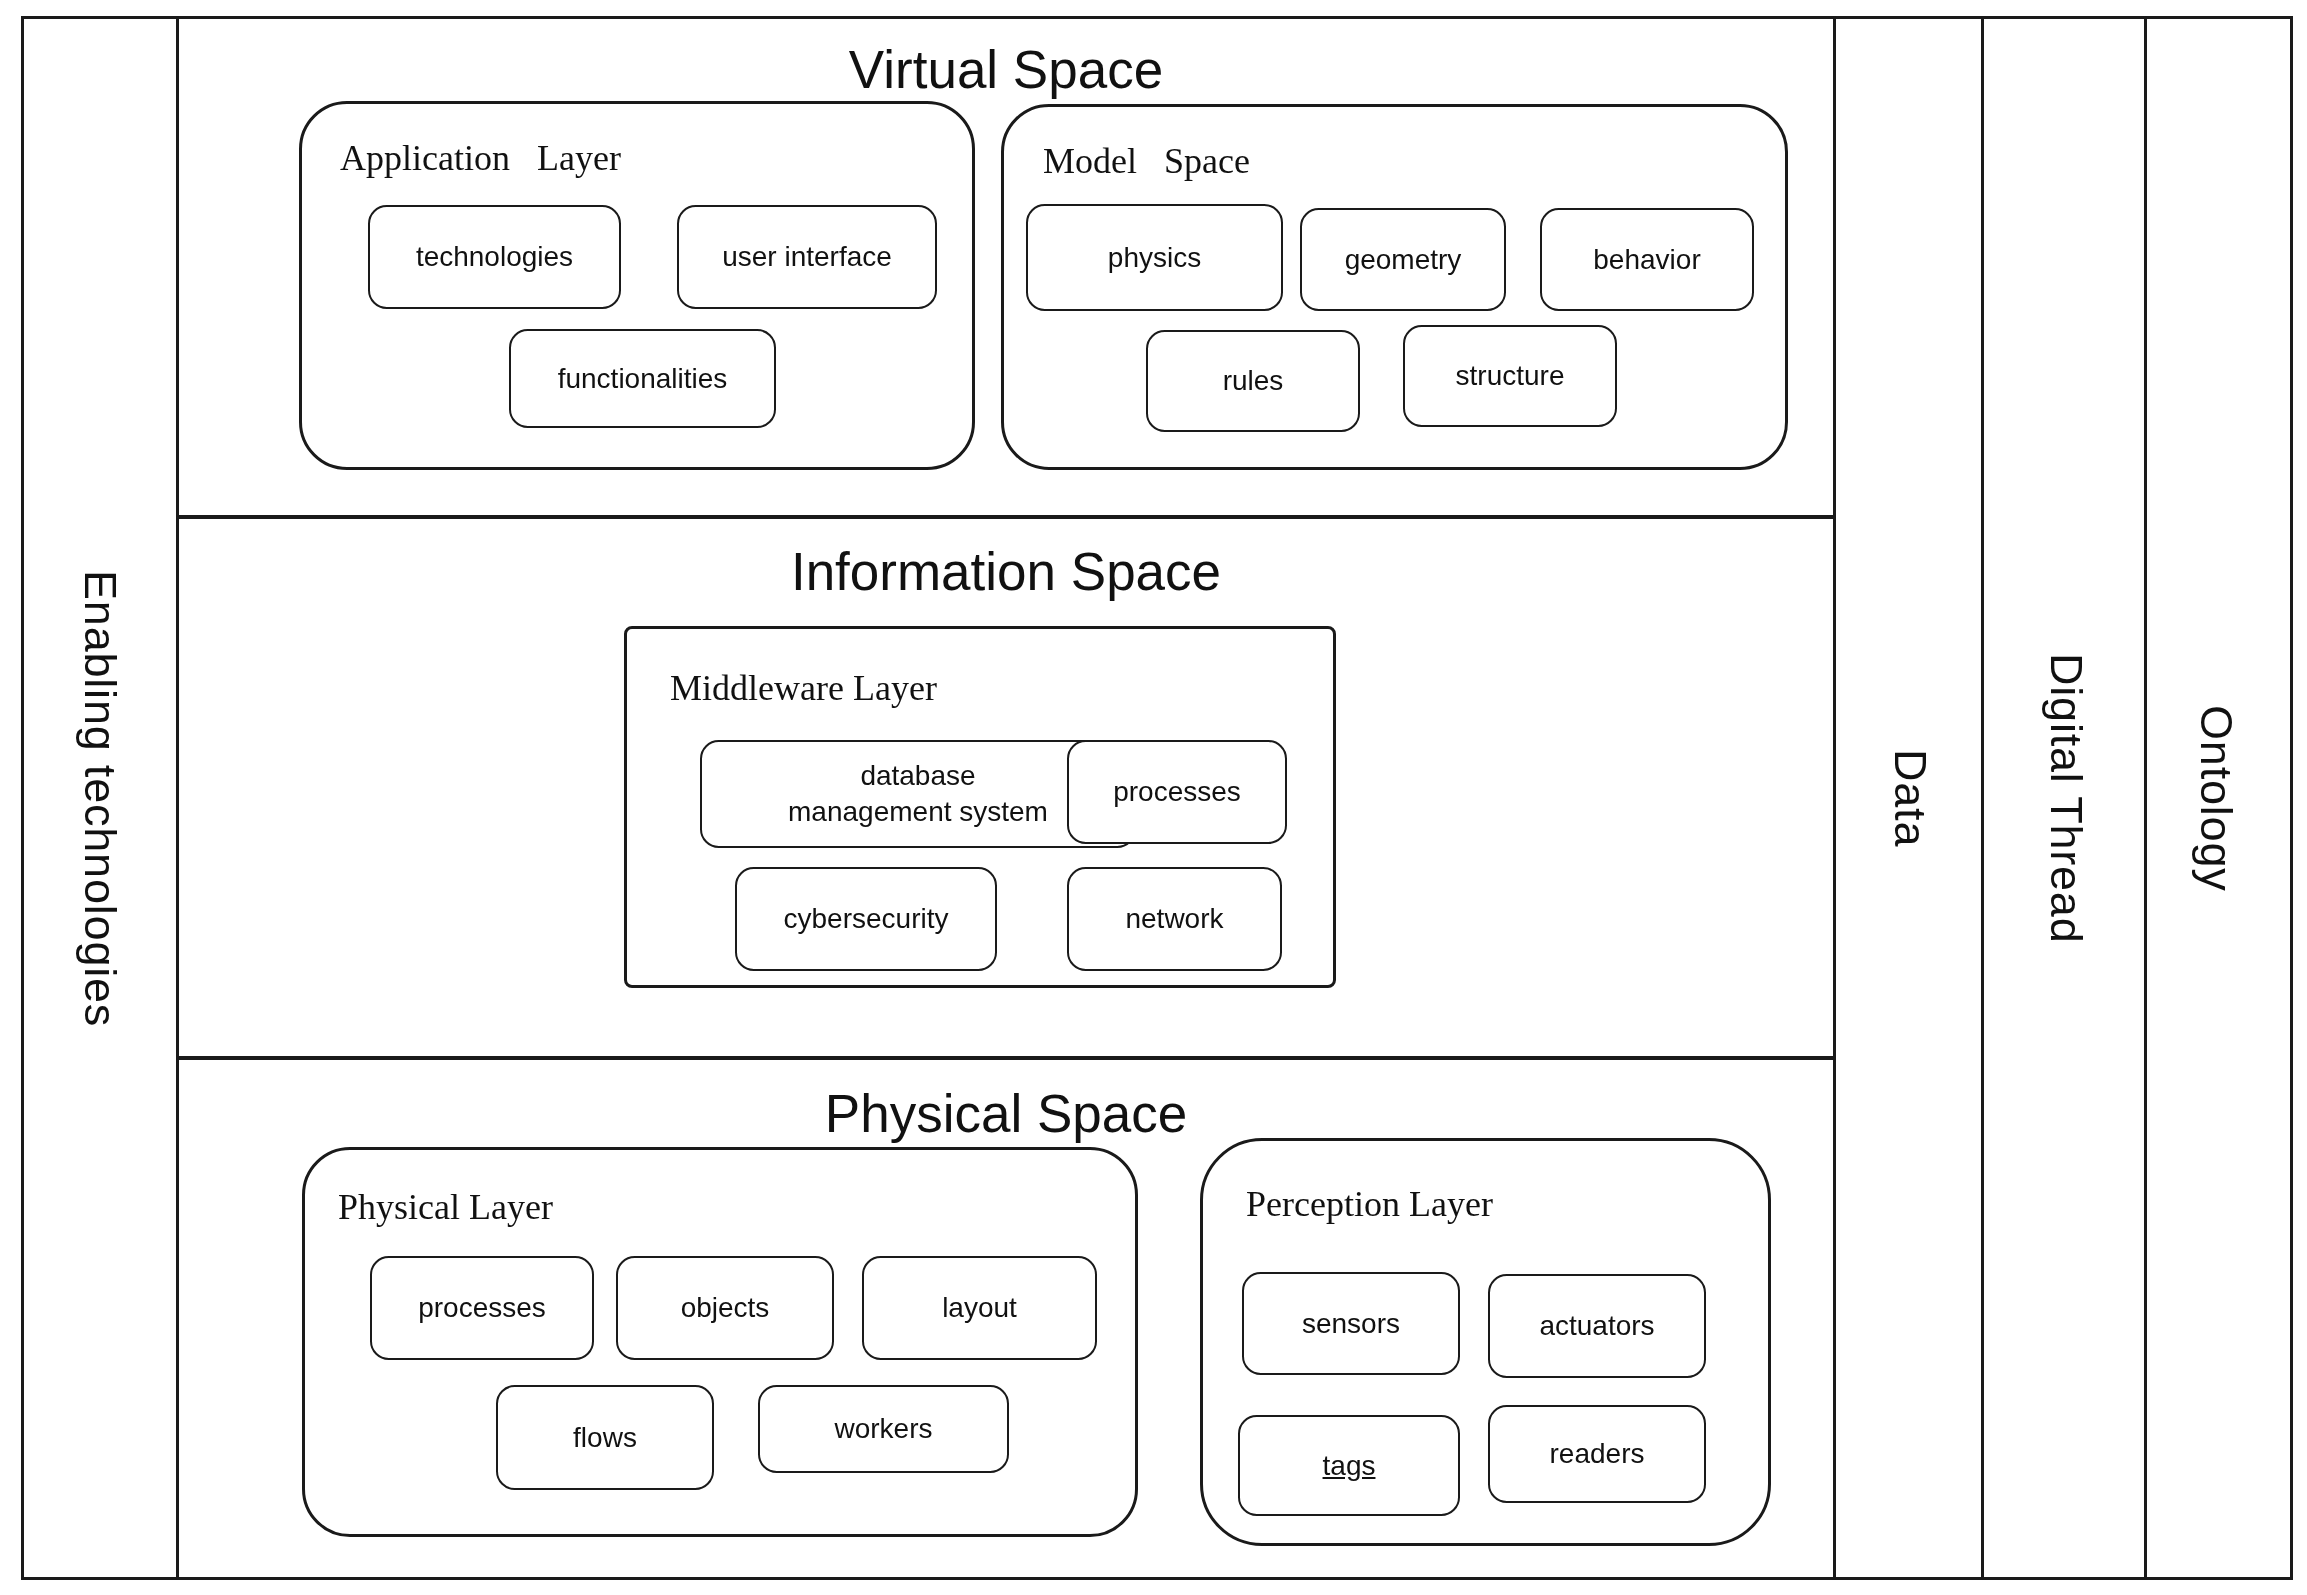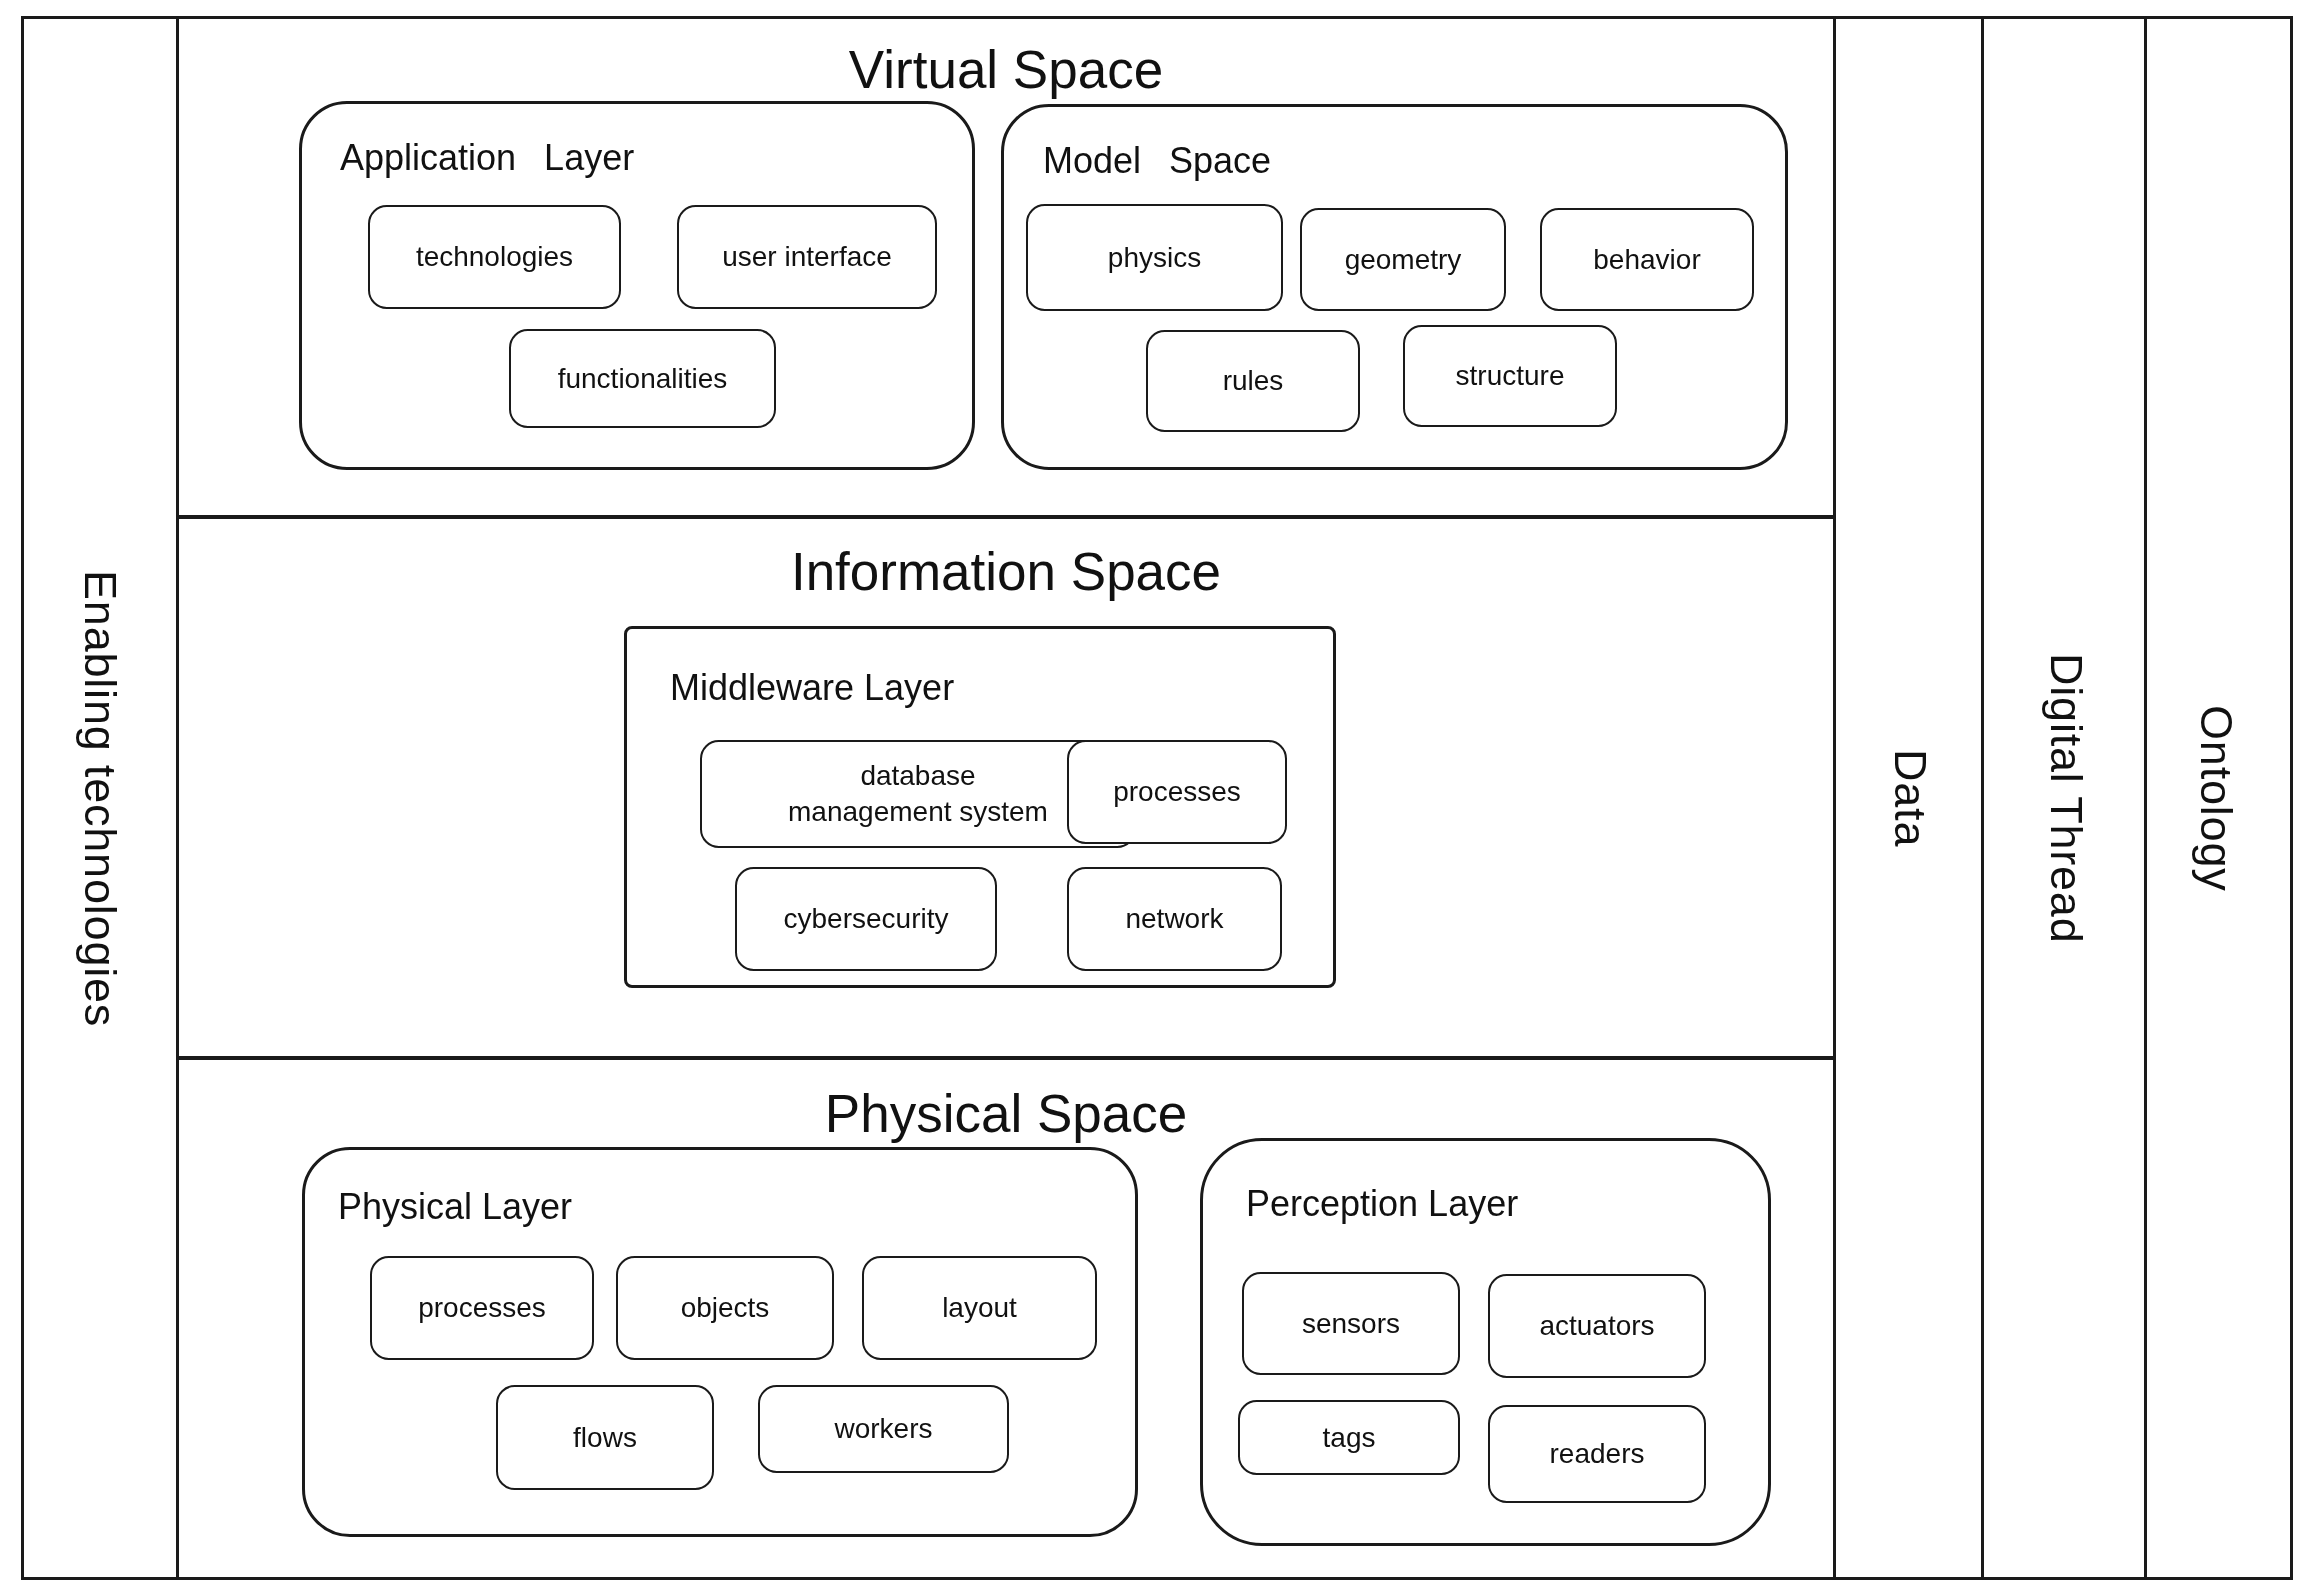--- a/index.html
+++ b/index.html
@@ -34,21 +34,21 @@
   #section-physical{top:1041px;height:509px;}
   .section-title{
     position:absolute;left:0;right:0;text-align:center;
     font-size:53px;line-height:1;color:var(--text);white-space:nowrap;
   }
   
   .layer{
     position:absolute;border:3.1px solid var(--line);border-radius:48px;background:var(--bg);
   }
   .layer-title{
-    position:absolute;font-size:36px;line-height:1;color:var(--text);white-space:nowrap;
+    position:absolute;font-size:36px;line-height:1;color:var(--text);white-space:nowrap;font-family:Liberation Serif, serif;
   }
   .layer-title.wide{word-spacing:0.5em;}
   
   .node{
     position:absolute;border:2.3px solid var(--line);border-radius:18.7px;background:var(--bg);
     display:flex;align-items:center;justify-content:center;text-align:center;
     font-size:28px;line-height:1.3;color:var(--text);white-space:pre-line;padding:0 7.8px;box-sizing:border-box;
   }
 </style>
 </head>
@@ -104,21 +104,21 @@
         <div class="node" style="left:311px;top:106px;width:218px;height:104px;">objects</div>
         <div class="node" style="left:557px;top:106px;width:235px;height:104px;">layout</div>
         <div class="node" style="left:191px;top:235px;width:218px;height:105px;">flows</div>
         <div class="node" style="left:453px;top:235px;width:251px;height:88px;">workers</div>
       </div>
 
       <div class="layer" style="left:1021px;top:78px;width:565px;height:402px;border-radius:62px;">
         <div class="layer-title" style="left:43px;top:45px;">Perception Layer</div>
         <div class="node" style="left:39px;top:131px;width:218px;height:103px;">sensors</div>
         <div class="node" style="left:285px;top:133px;width:218px;height:104px;">actuators</div>
-        <div class="node" style="left:35px;top:259px;width:222px;height:75px;">tags</div>
+        <div class="node" style="left:35px;top:274px;width:222px;height:101px;text-decoration:underline;">tags</div>
         <div class="node" style="left:285px;top:264px;width:218px;height:98px;">readers</div>
       </div>
     </div>
   </div>
 
   <div class="vcol" id="col-data">
     <div class="vlabel">Data</div>
   </div>
   <div class="vcol" id="col-thread">
     <div class="vlabel">Digital Thread</div>

